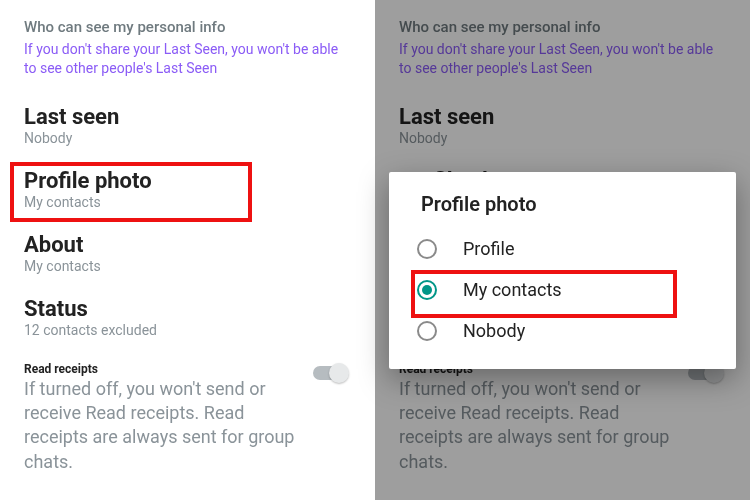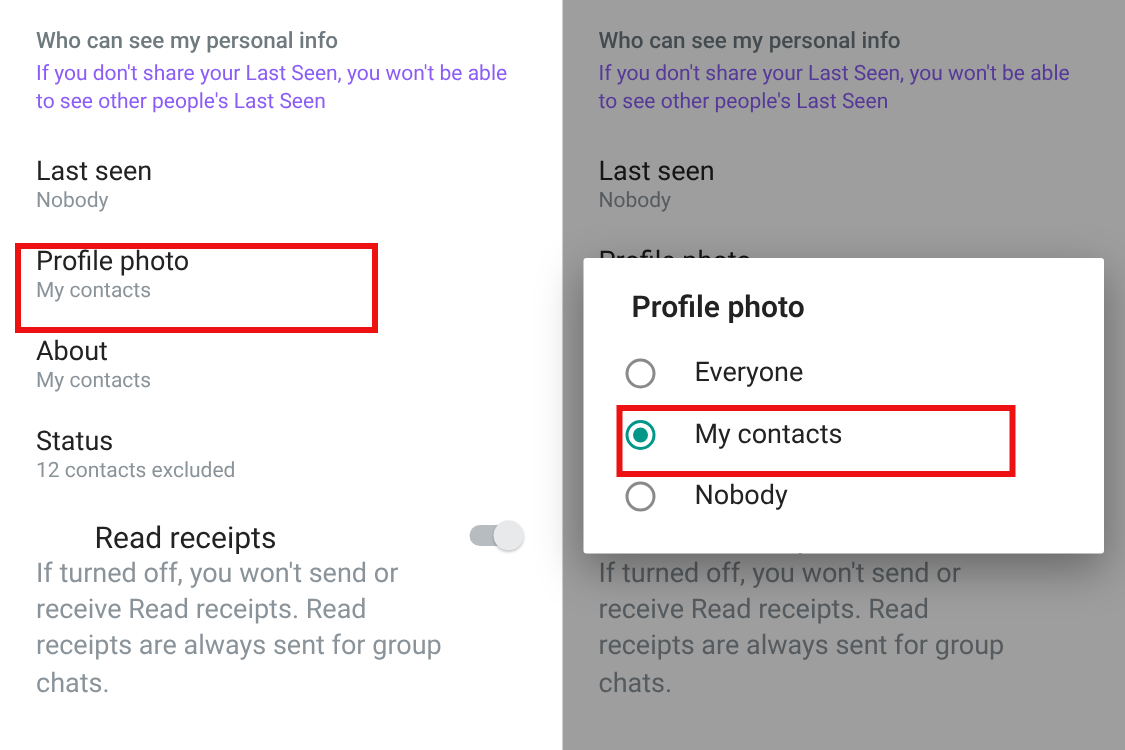--- a/index.html
+++ b/index.html
@@ -6,24 +6,24 @@
   html, body { width: 750px; height: 500px; overflow: hidden; font-family: Roboto, "Helvetica Neue", Arial, sans-serif; }
   .canvas { display: flex; width: 750px; height: 500px; background: #fff; }
   .pane { position: relative; width: 375px; height: 500px; background: #fff; }
   .pane-right { background: #fff; }
   .shade { position: absolute; inset: 0; background: rgba(0,0,0,0.38); }
   .header { padding: 18px 24px 4px 24px; }
   .header-title { font-size: 15px; font-weight: 500; color: #6f7a7f; margin-bottom: 4px; }
   .header-sub { font-size: 14px; color: #8b5cf6; line-height: 1.35; }
   .items { padding-top: 10px; }
   .item { padding: 12px 24px 10px 24px; cursor: pointer; }
-  .item-title { font-size: 18px; color: #222; font-weight: 400; }
+  .item-title { font-size: 22px; color: #222; font-weight: 700; }
   .item-sub { font-size: 14px; color: #8a9399; margin-top: 1px; }
   .item.toggle { padding-right: 72px; position: relative; padding-top: 14px; }
-  .item.toggle .item-title { font-size: 20px; font-weight: 400; margin-left: 39px; }
+  .item.toggle .item-title { font-size: 12px; font-weight: 700; }
   .item.toggle .item-sub { font-size: 18px; line-height: 1.35; }
   .switch { position: absolute; right: 28px; top: 18px; width: 34px; height: 14px; border-radius: 7px; background: #b6bcc0; }
   .switch::after { content: ""; position: absolute; top: -3px; right: -2px; width: 20px; height: 20px; border-radius: 50%; background: #e7e9ea; box-shadow: 0 1px 2px rgba(0,0,0,0.25); }
   .highlight-a { position: absolute; border: 4px solid #e11; left: 10px; top: 162px; width: 242px; height: 60px; pointer-events: none; }
   .dialog { position: absolute; left: 14px; top: 172px; width: 347px; background: #fff; border-radius: 2px; box-shadow: 0 10px 30px rgba(0,0,0,0.35); padding: 18px 10px 18px 10px; }
   .dialog-title { font-size: 20px; font-weight: 600; color: #222; margin: 2px 0 12px 22px; }
   .option { display: flex; align-items: center; padding: 10px 18px; cursor: pointer; }
   .radio { width: 20px; height: 20px; border: 2px solid #8a8a8a; border-radius: 50%; margin-right: 26px; display: flex; align-items: center; justify-content: center; flex: 0 0 20px; }
   .radio.selected { border-color: #009688; }
   .radio.selected::after { content: ""; width: 10px; height: 10px; border-radius: 50%; background: #009688; }
@@ -93,21 +93,21 @@
         <div class="item-sub">If turned off, you won't send or receive Read receipts. Read receipts are always sent for group chats.</div>
         <div class="switch"></div>
       </div>
     </div>
     <div class="shade"></div>
 
     <div class="dialog">
       <div class="dialog-title">Profile photo</div>
       <div class="option">
         <span class="radio"></span>
-        <span class="option-label">Everyone</span>
+        <span class="option-label">Profile</span>
       </div>
       <div class="option">
         <span class="radio selected"></span>
         <span class="option-label">My contacts</span>
       </div>
       <div class="option">
         <span class="radio"></span>
         <span class="option-label">Nobody</span>
       </div>
     </div>

